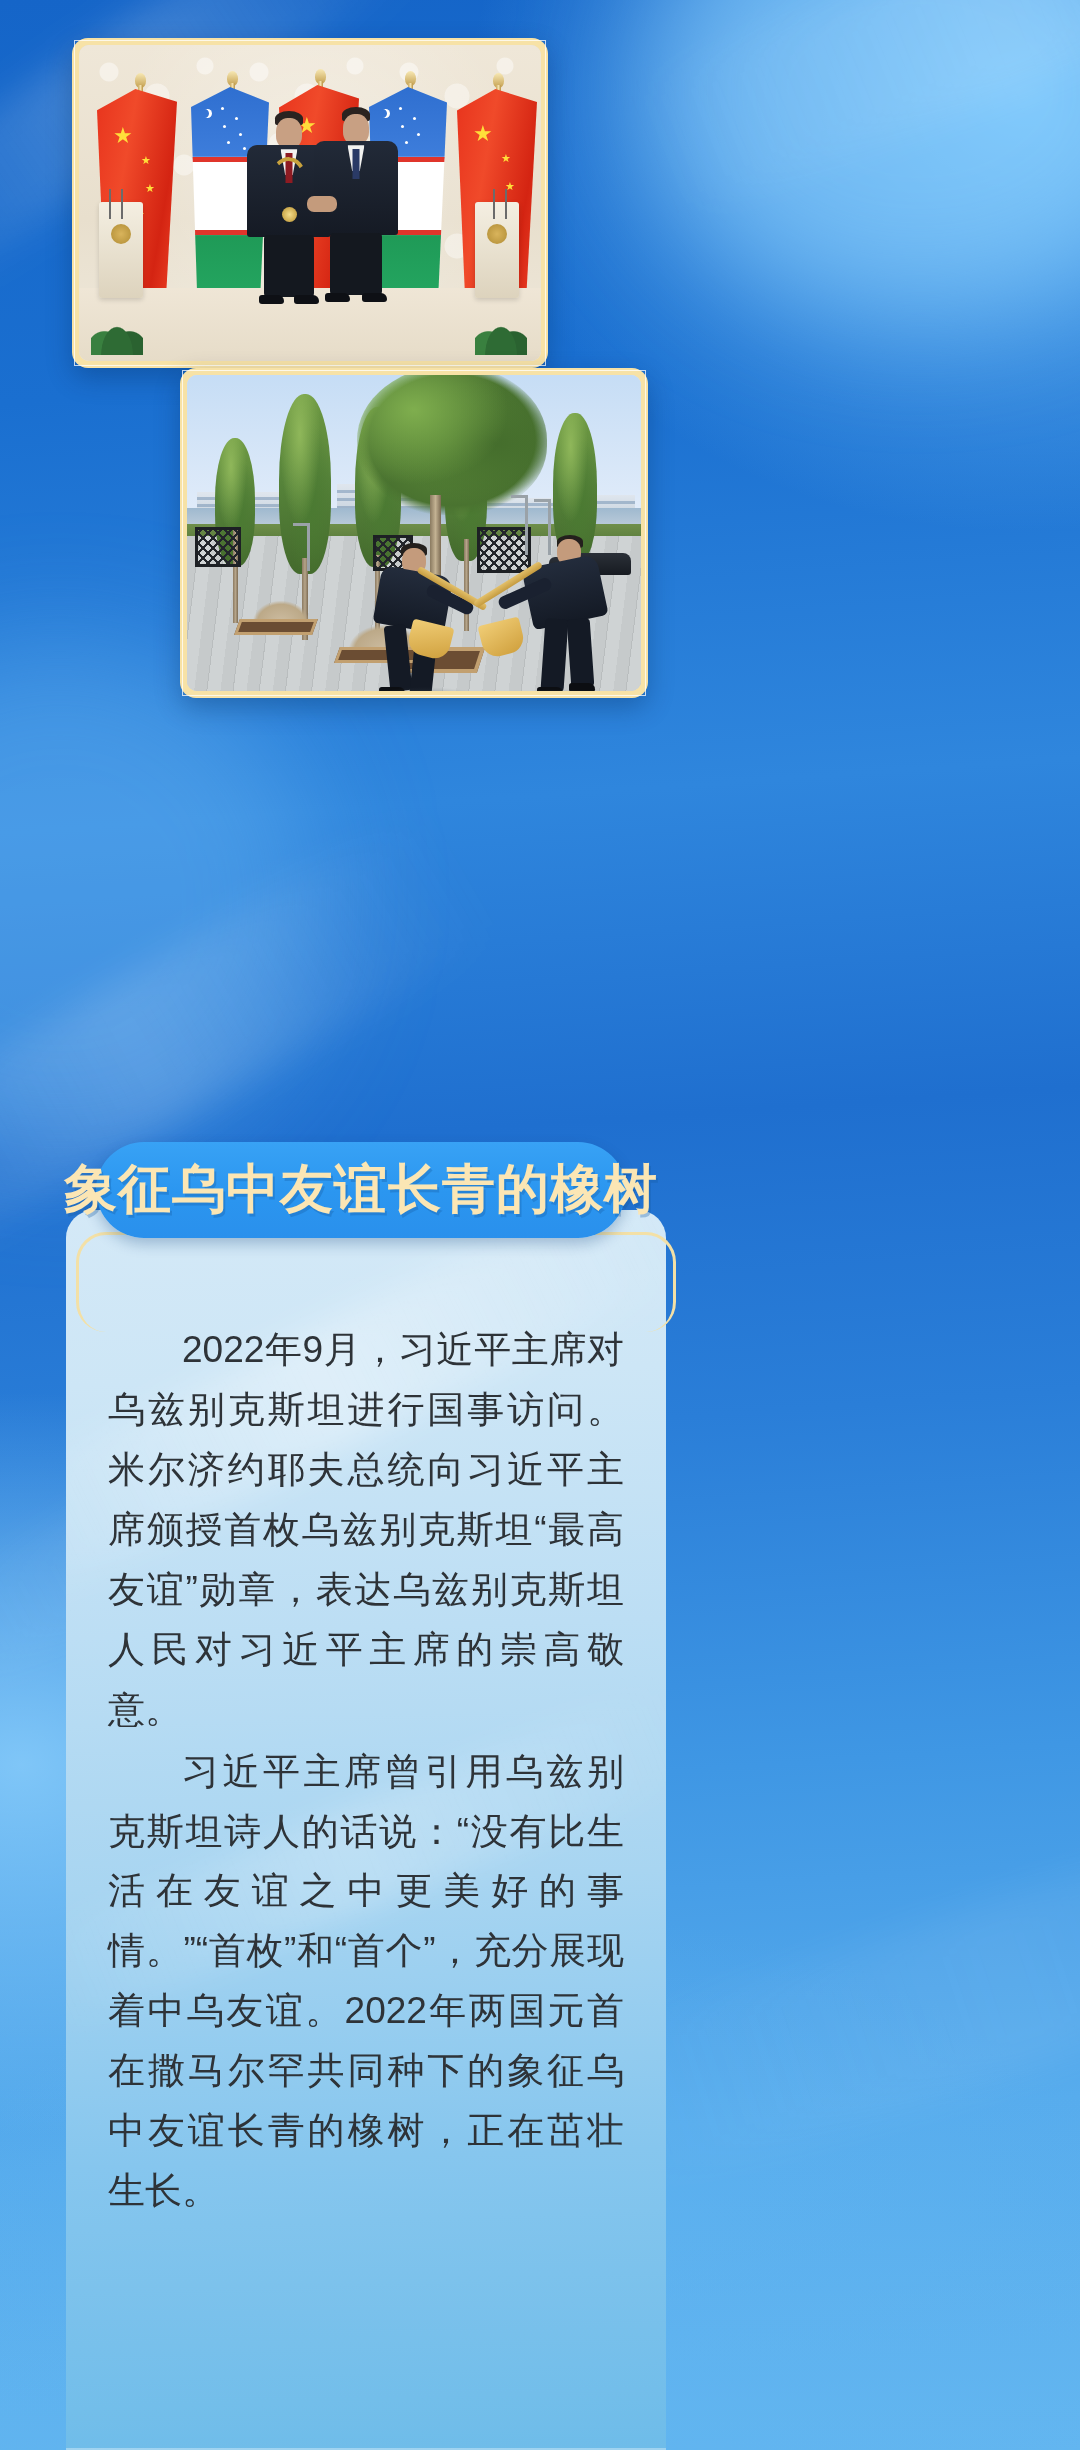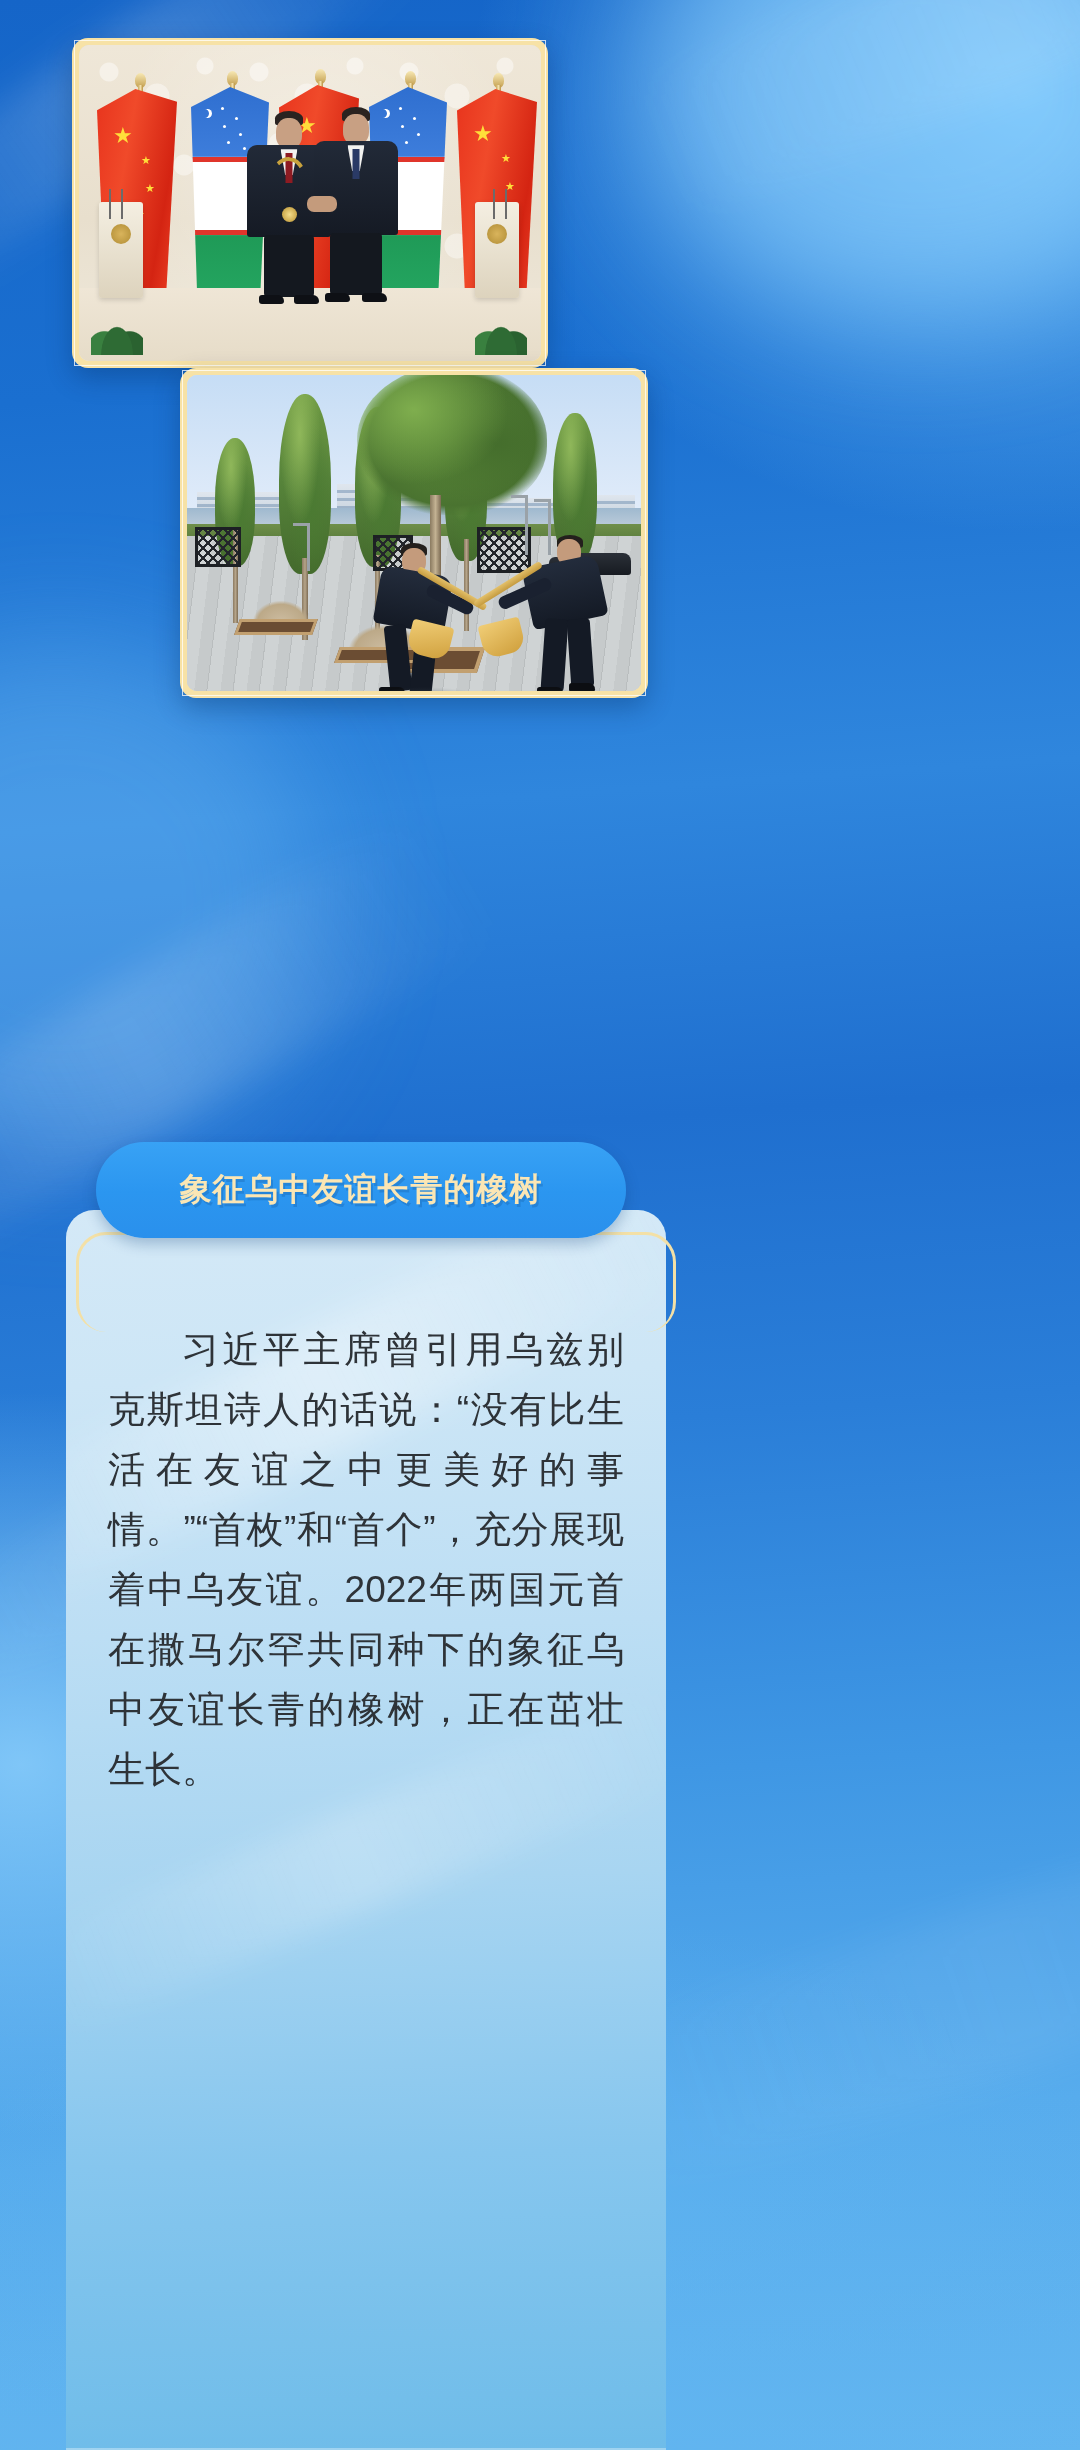--- a/index.html
+++ b/index.html
@@ -152,21 +152,21 @@
   }
 
   .title-pill{
     position:absolute; left:96px; top:1142px; width:530px; height:96px;
     border-radius:48px;
     background:linear-gradient(180deg,#38a2f5 0%,#2b96f0 52%,#2a90ec 100%);
     box-shadow:0 6px 14px rgba(10,60,120,.28);
     display:flex; align-items:center; justify-content:center;
   }
   .title-pill .t{
-    font-size:32px; font-weight:700; letter-spacing:1px; color:#fbe6b4;
+    font-size:53px; font-weight:700; letter-spacing:1px; color:#fbe6b4;
     text-shadow:2px 3px 0 rgba(20,90,160,.30);
     white-space:nowrap;
   }
 
   .body{
     position:absolute; left:0; right:0; top:110px;
     padding:0 42px;
     font-size:37px; line-height:1.62; color:#2e3338;
     text-align:justify; text-justify:inter-ideograph;
   }
@@ -395,20 +395,21 @@
       <div class="shadow" style="right:24px; top:314px; width:120px; height:24px;"></div>
     </div>
   </div>
 </div>
 
 <div class="card">
   <div class="sheen"></div>
   <div class="sheen2"></div>
 
   <div class="body">
+    <p>2022年9月，习近平主席对乌兹别克斯坦进行国事访问。米尔济约耶夫总统向习近平主席颁授首枚乌兹别克斯坦“最高友谊”勋章，表达乌兹别克斯坦人民对习近平主席的崇高敬意。</p>
     <p>习近平主席曾引用乌兹别克斯坦诗人的话说：“没有比生活在友谊之中更美好的事情。”“首枚”和“首个”，充分展现着中乌友谊。2022年两国元首在撒马尔罕共同种下的象征乌中友谊长青的橡树，正在茁壮生长。</p>
   </div>
 </div>
 
 <div class="gold-edge"></div>
 
 <div class="title-pill">
   <span class="t">象征乌中友谊长青的橡树</span>
 </div>
 

